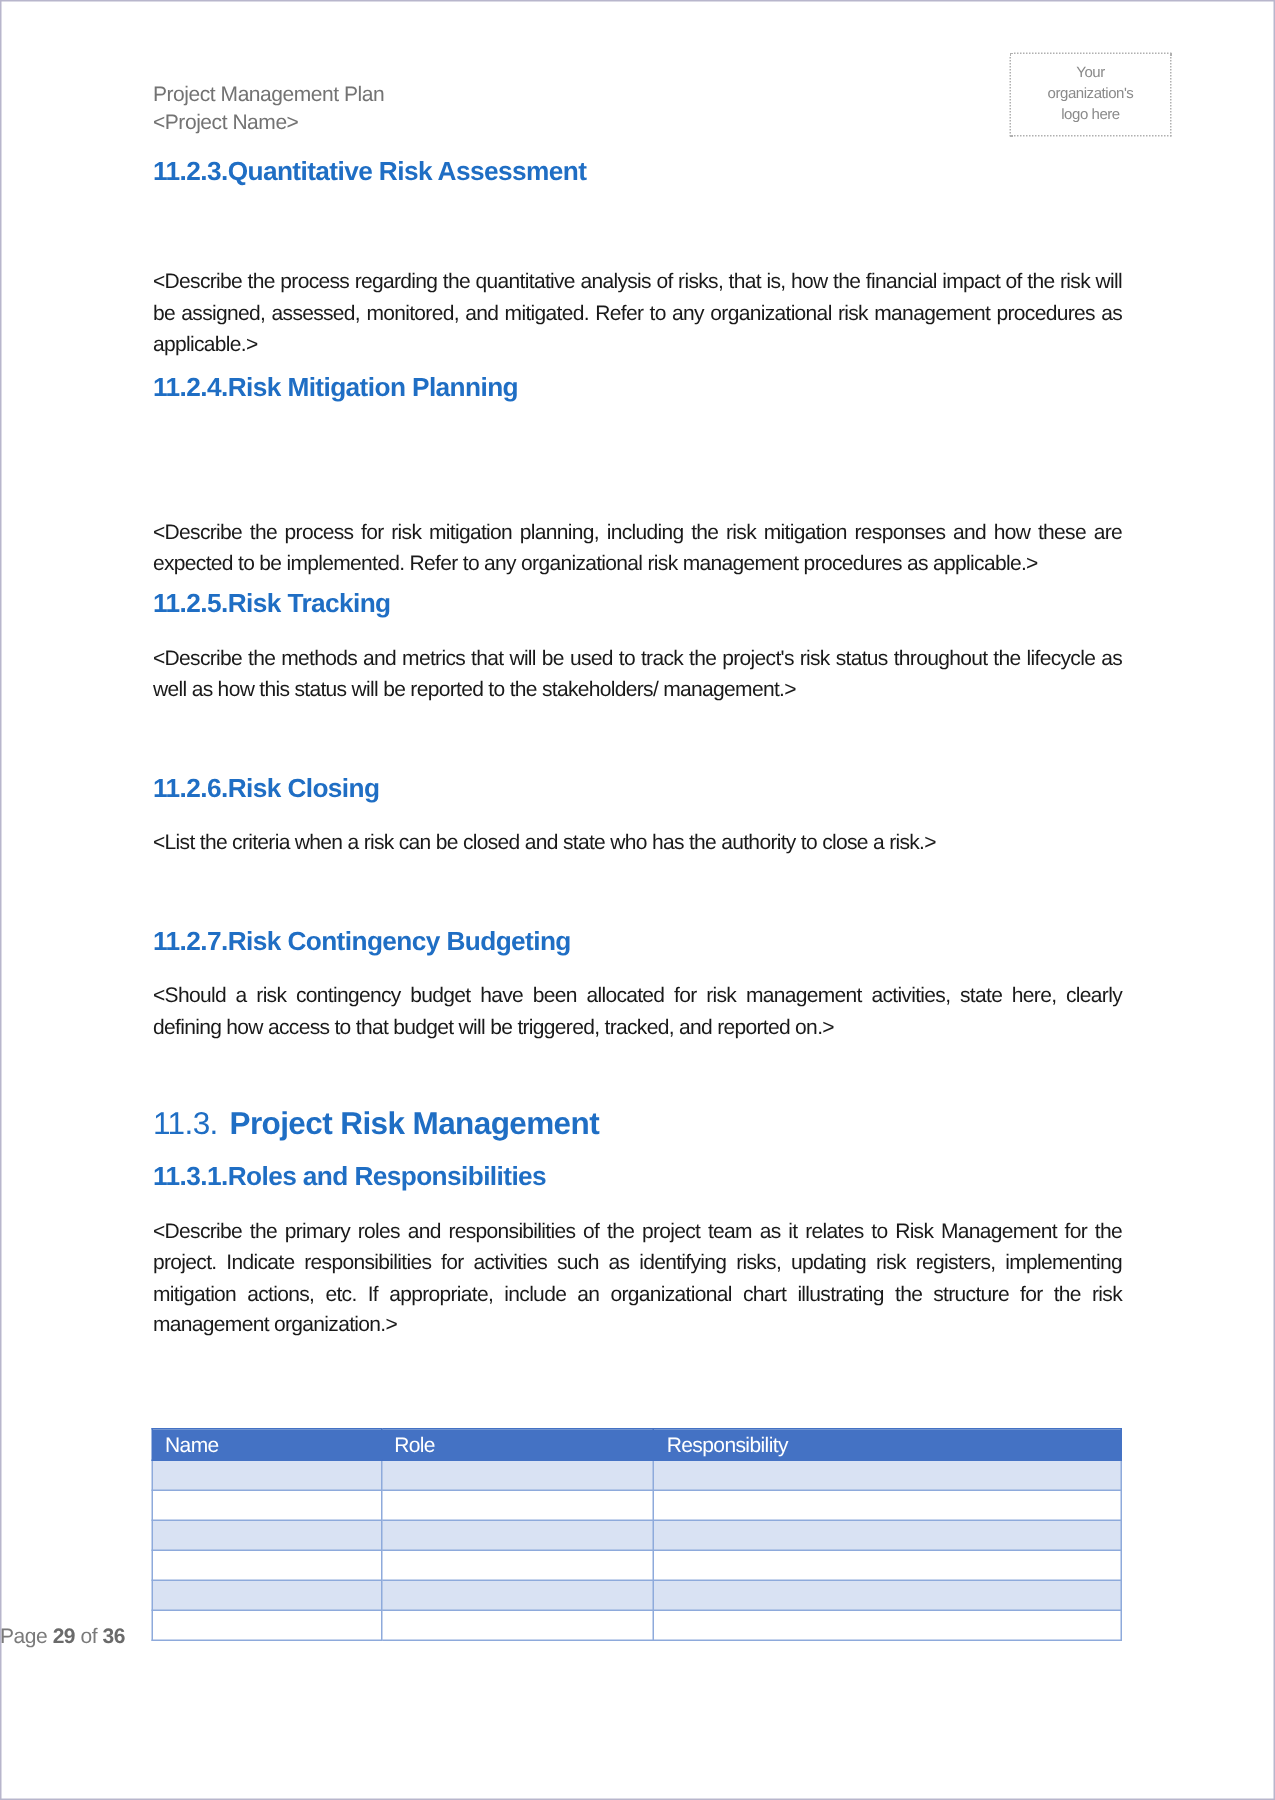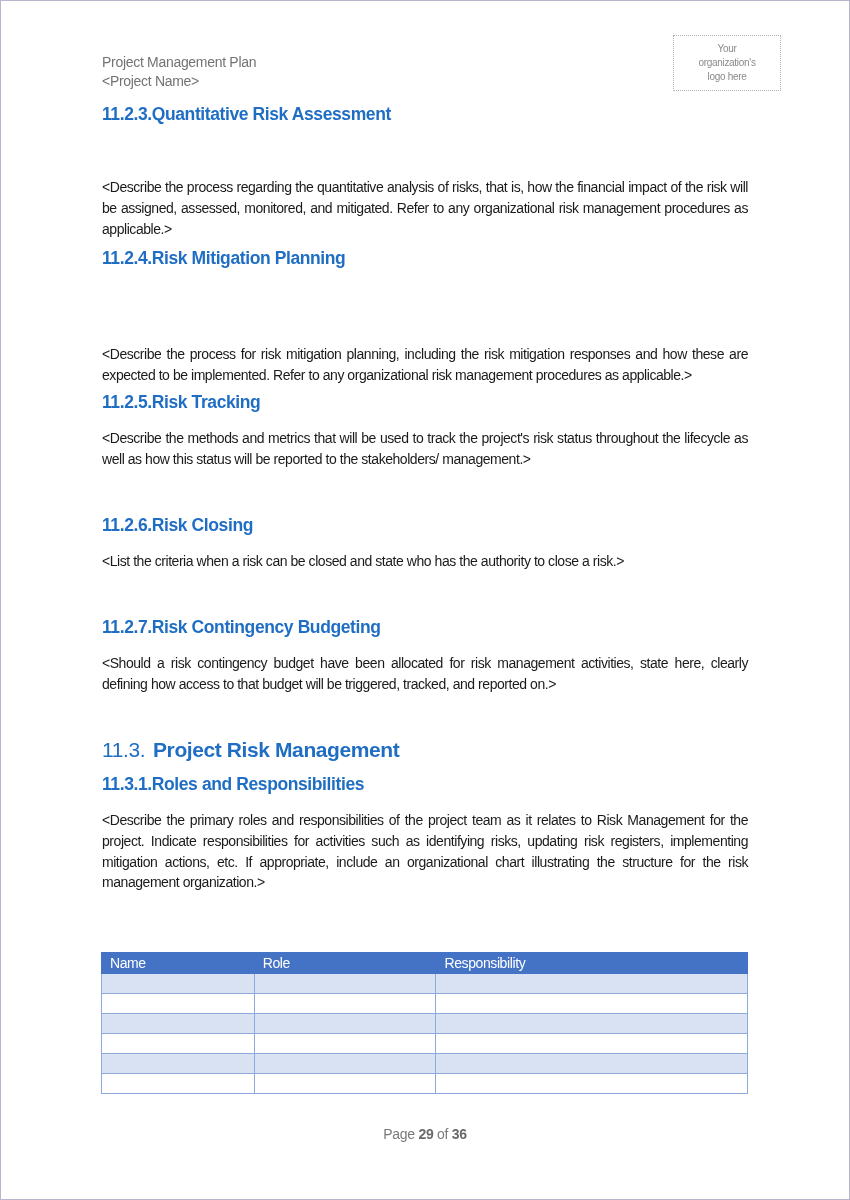--- a/index.html
+++ b/index.html
@@ -41,21 +41,21 @@
   table.roles th {
     background: #4472c4; color: #ffffff; font-weight: normal; text-align: left;
     padding: 0 8px; height: 20px; border: 1px solid #4472c4;
   }
   table.roles td {
     height: 19px; border: 1px solid #8eaadb; padding: 0 8px;
   }
   table.roles tr.odd td { background: #d9e2f3; }
   table.roles tr.even td { background: #ffffff; }
   .footer {
-    position: absolute; left: 0; width: 850px; top: 1126px; text-align: center;
+    position: absolute; left: 0; width: 850px; top: 1082px; 
     font-size: 14px; color: #7a7a7a; letter-spacing: -0.3px;
   }
   .footer b { font-weight: bold; color: #6a6a6a; }
 </style>
 </head>
 <body>
 
 <div class="page-border"></div>
 
 <div class="header-title">

